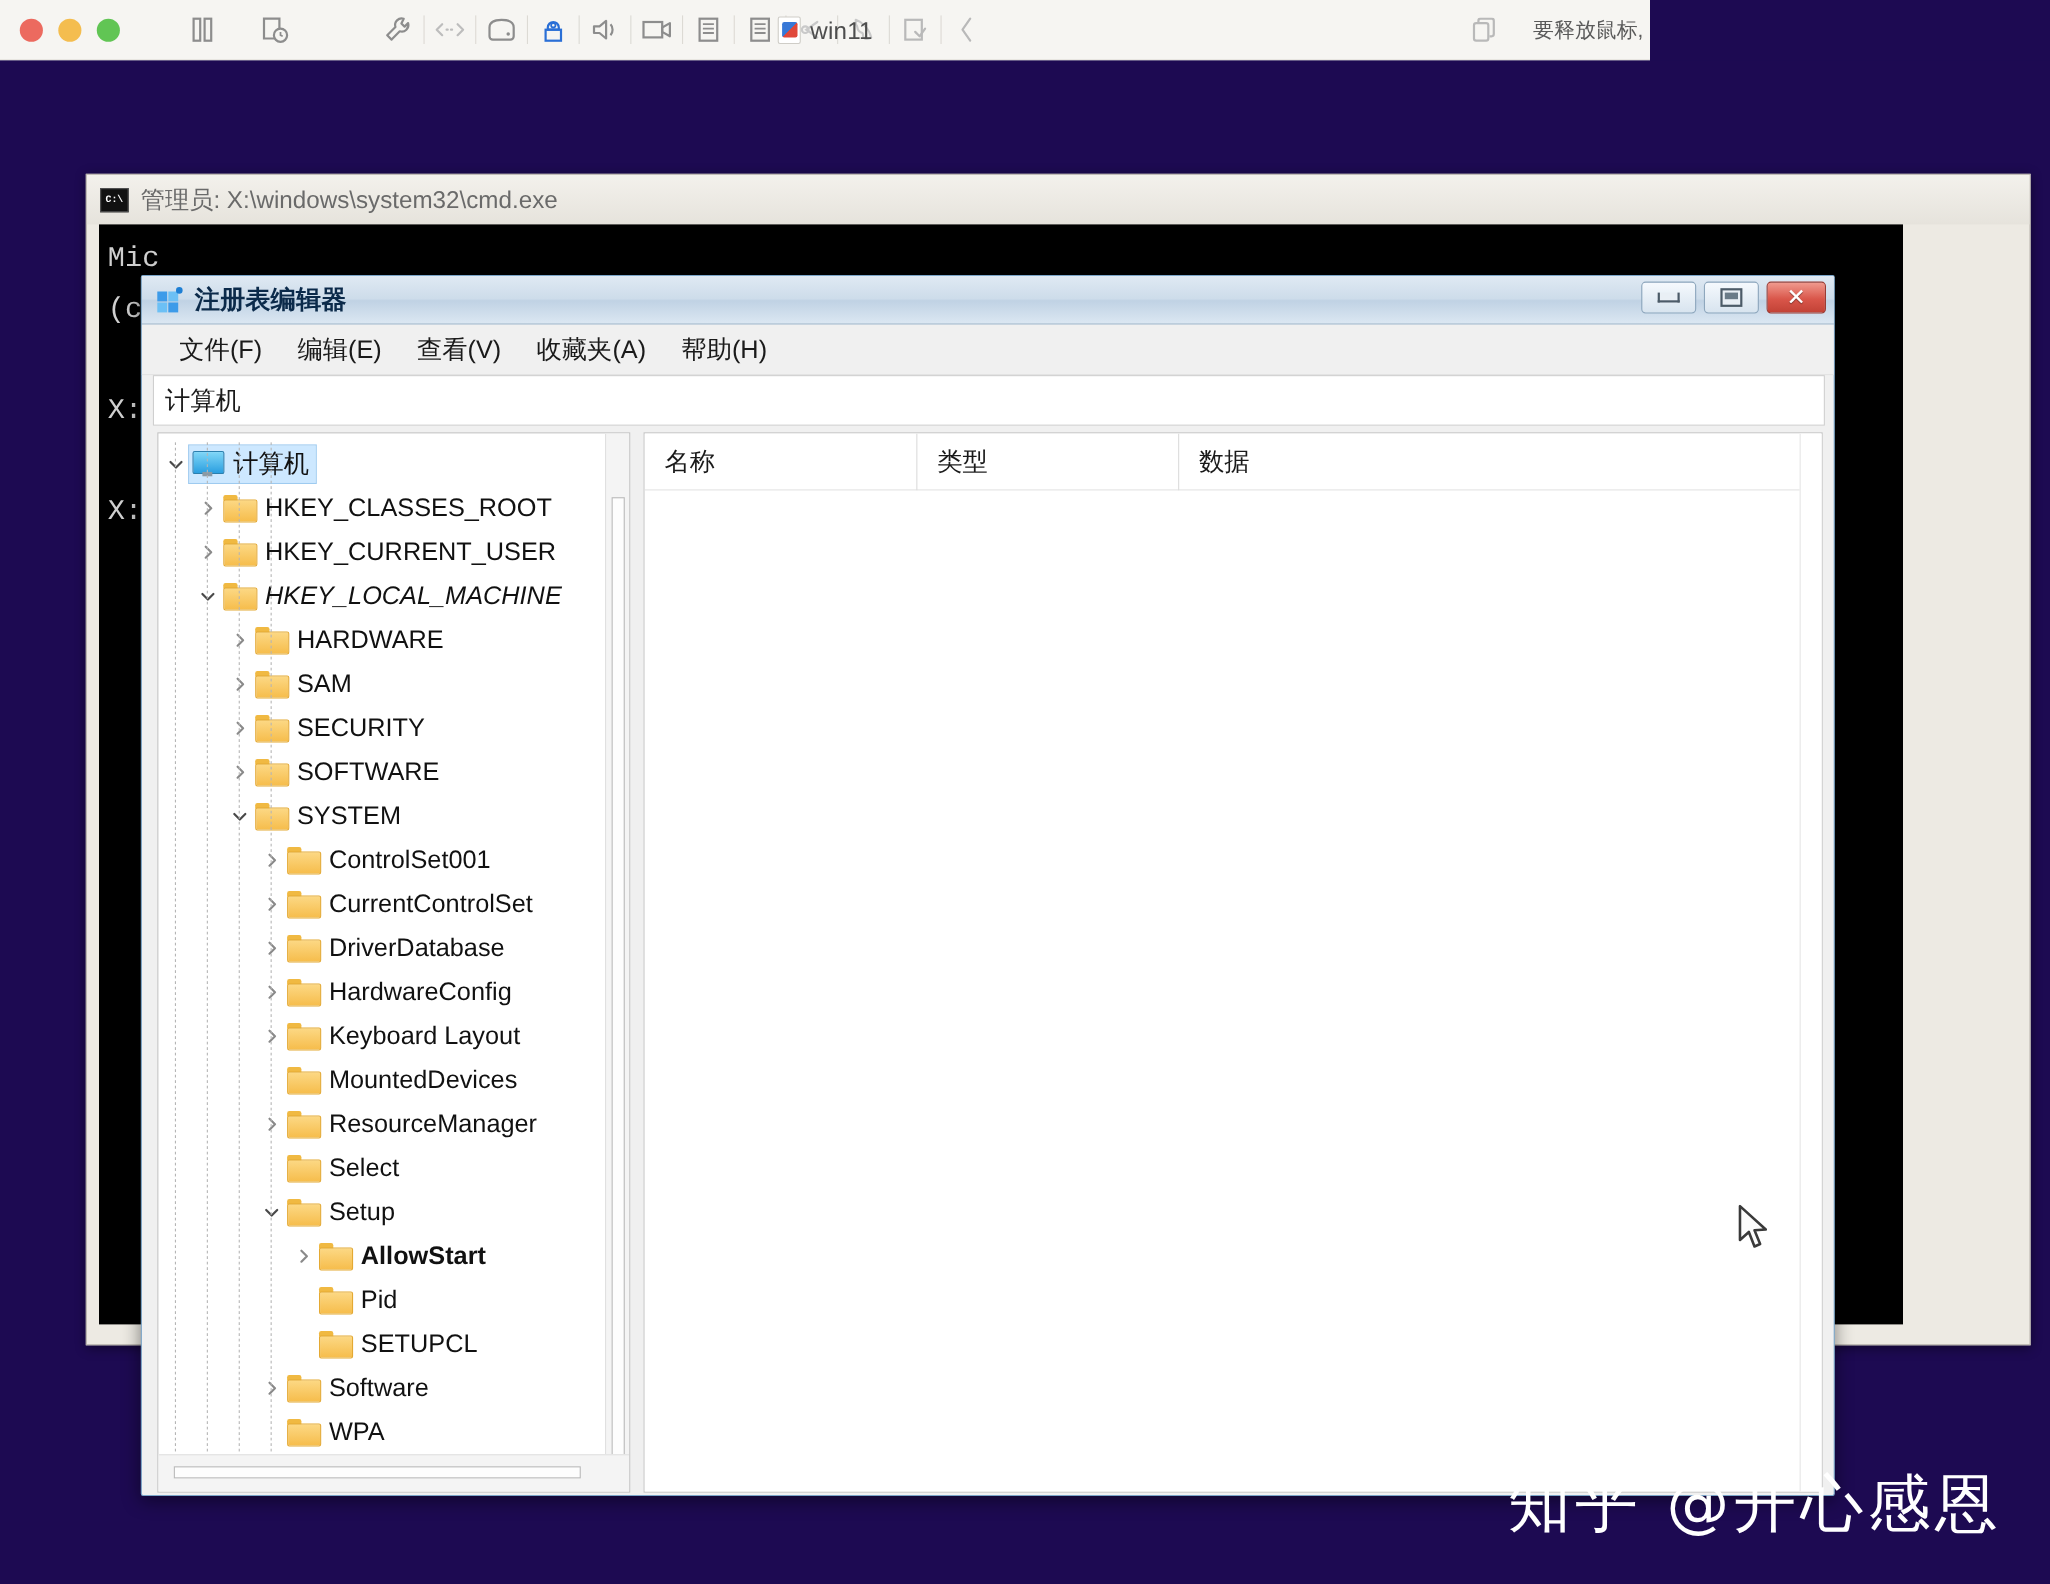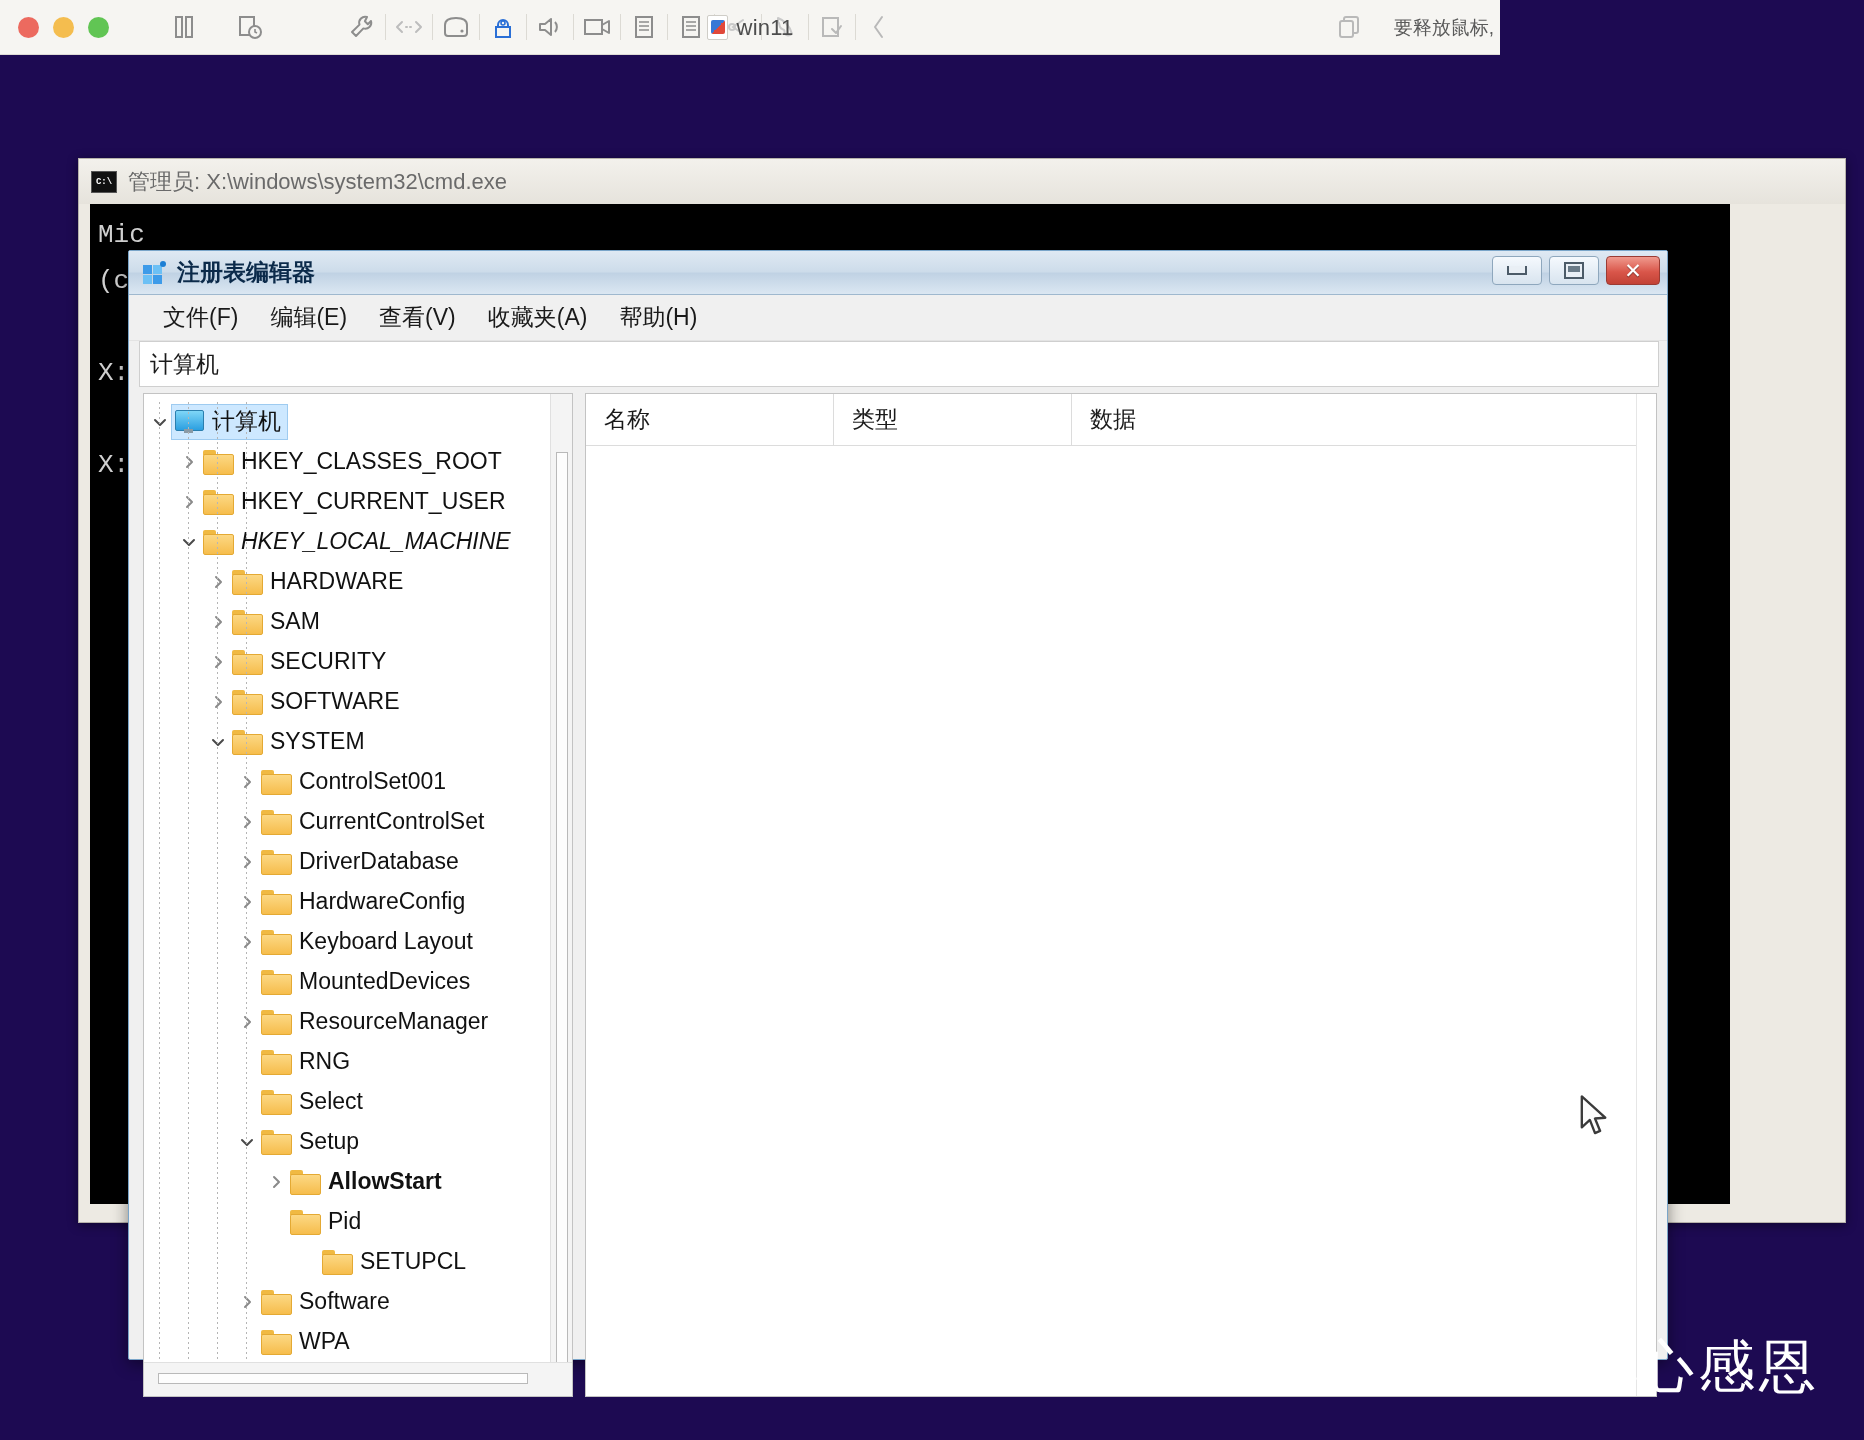--- a/index.html
+++ b/index.html
@@ -604,64 +604,55 @@
                   <span class="folder"></span>
                   <span class="lbl">ResourceManager</span>
                 </span>
               </div>
               <div class="node" style="padding-left: 93px;">
                 <span class="tw">
                   <svg width="14" height="14" viewBox="0 0 14 14"></svg>
                 </span>
                 <span class="lbl-wrap">
                   <span class="folder"></span>
-                  <span class="lbl">RNG</span>
-                </span>
-              </div>
-              <div class="node" style="padding-left: 93px;">
+                  <span class="lbl">Select</span>
+                </span>
+              </div>
+              <div class="node" style="padding-left: 93px;">
+                <span class="tw">
+                  <svg width="16" height="16" viewBox="0 0 16 16">
+                    <path d="M3 6l5 5 5-5" fill="none" stroke="#4a4a4a" stroke-width="2" stroke-linecap="round" stroke-linejoin="round"></path>
+                  </svg>
+                </span>
+                <span class="lbl-wrap">
+                  <span class="folder"></span>
+                  <span class="lbl">Setup</span>
+                </span>
+              </div>
+              <div class="node" style="padding-left: 122px; font-weight: bold;">
+                <span class="tw">
+                  <svg width="16" height="16" viewBox="0 0 16 16">
+                    <path d="M6 3l5 5-5 5" fill="none" stroke="#8a8a8a" stroke-width="2" stroke-linecap="round" stroke-linejoin="round"></path>
+                  </svg>
+                </span>
+                <span class="lbl-wrap">
+                  <span class="folder"></span>
+                  <span class="lbl">AllowStart</span>
+                </span>
+              </div>
+              <div class="node" style="padding-left: 122px;">
                 <span class="tw">
                   <svg width="14" height="14" viewBox="0 0 14 14"></svg>
                 </span>
                 <span class="lbl-wrap">
                   <span class="folder"></span>
-                  <span class="lbl">Select</span>
-                </span>
-              </div>
-              <div class="node" style="padding-left: 93px;">
-                <span class="tw">
-                  <svg width="16" height="16" viewBox="0 0 16 16">
-                    <path d="M3 6l5 5 5-5" fill="none" stroke="#4a4a4a" stroke-width="2" stroke-linecap="round" stroke-linejoin="round"></path>
-                  </svg>
-                </span>
-                <span class="lbl-wrap">
-                  <span class="folder"></span>
-                  <span class="lbl">Setup</span>
-                </span>
-              </div>
-              <div class="node" style="padding-left: 122px; font-weight: bold;">
-                <span class="tw">
-                  <svg width="16" height="16" viewBox="0 0 16 16">
-                    <path d="M6 3l5 5-5 5" fill="none" stroke="#8a8a8a" stroke-width="2" stroke-linecap="round" stroke-linejoin="round"></path>
-                  </svg>
-                </span>
-                <span class="lbl-wrap">
-                  <span class="folder"></span>
-                  <span class="lbl">AllowStart</span>
+                  <span class="lbl">Pid</span>
                 </span>
               </div>
               <div class="node" style="padding-left: 122px;">
-                <span class="tw">
-                  <svg width="14" height="14" viewBox="0 0 14 14"></svg>
-                </span>
-                <span class="lbl-wrap">
-                  <span class="folder"></span>
-                  <span class="lbl">Pid</span>
-                </span>
-              </div>
-              <div class="node" style="padding-left: 122px; margin-left: 32px;">
                 <span class="tw">
                   <svg width="14" height="14" viewBox="0 0 14 14"></svg>
                 </span>
                 <span class="lbl-wrap">
                   <span class="folder"></span>
                   <span class="lbl">SETUPCL</span>
                 </span>
               </div>
               <div class="node" style="padding-left: 93px;">
                 <span class="tw">

